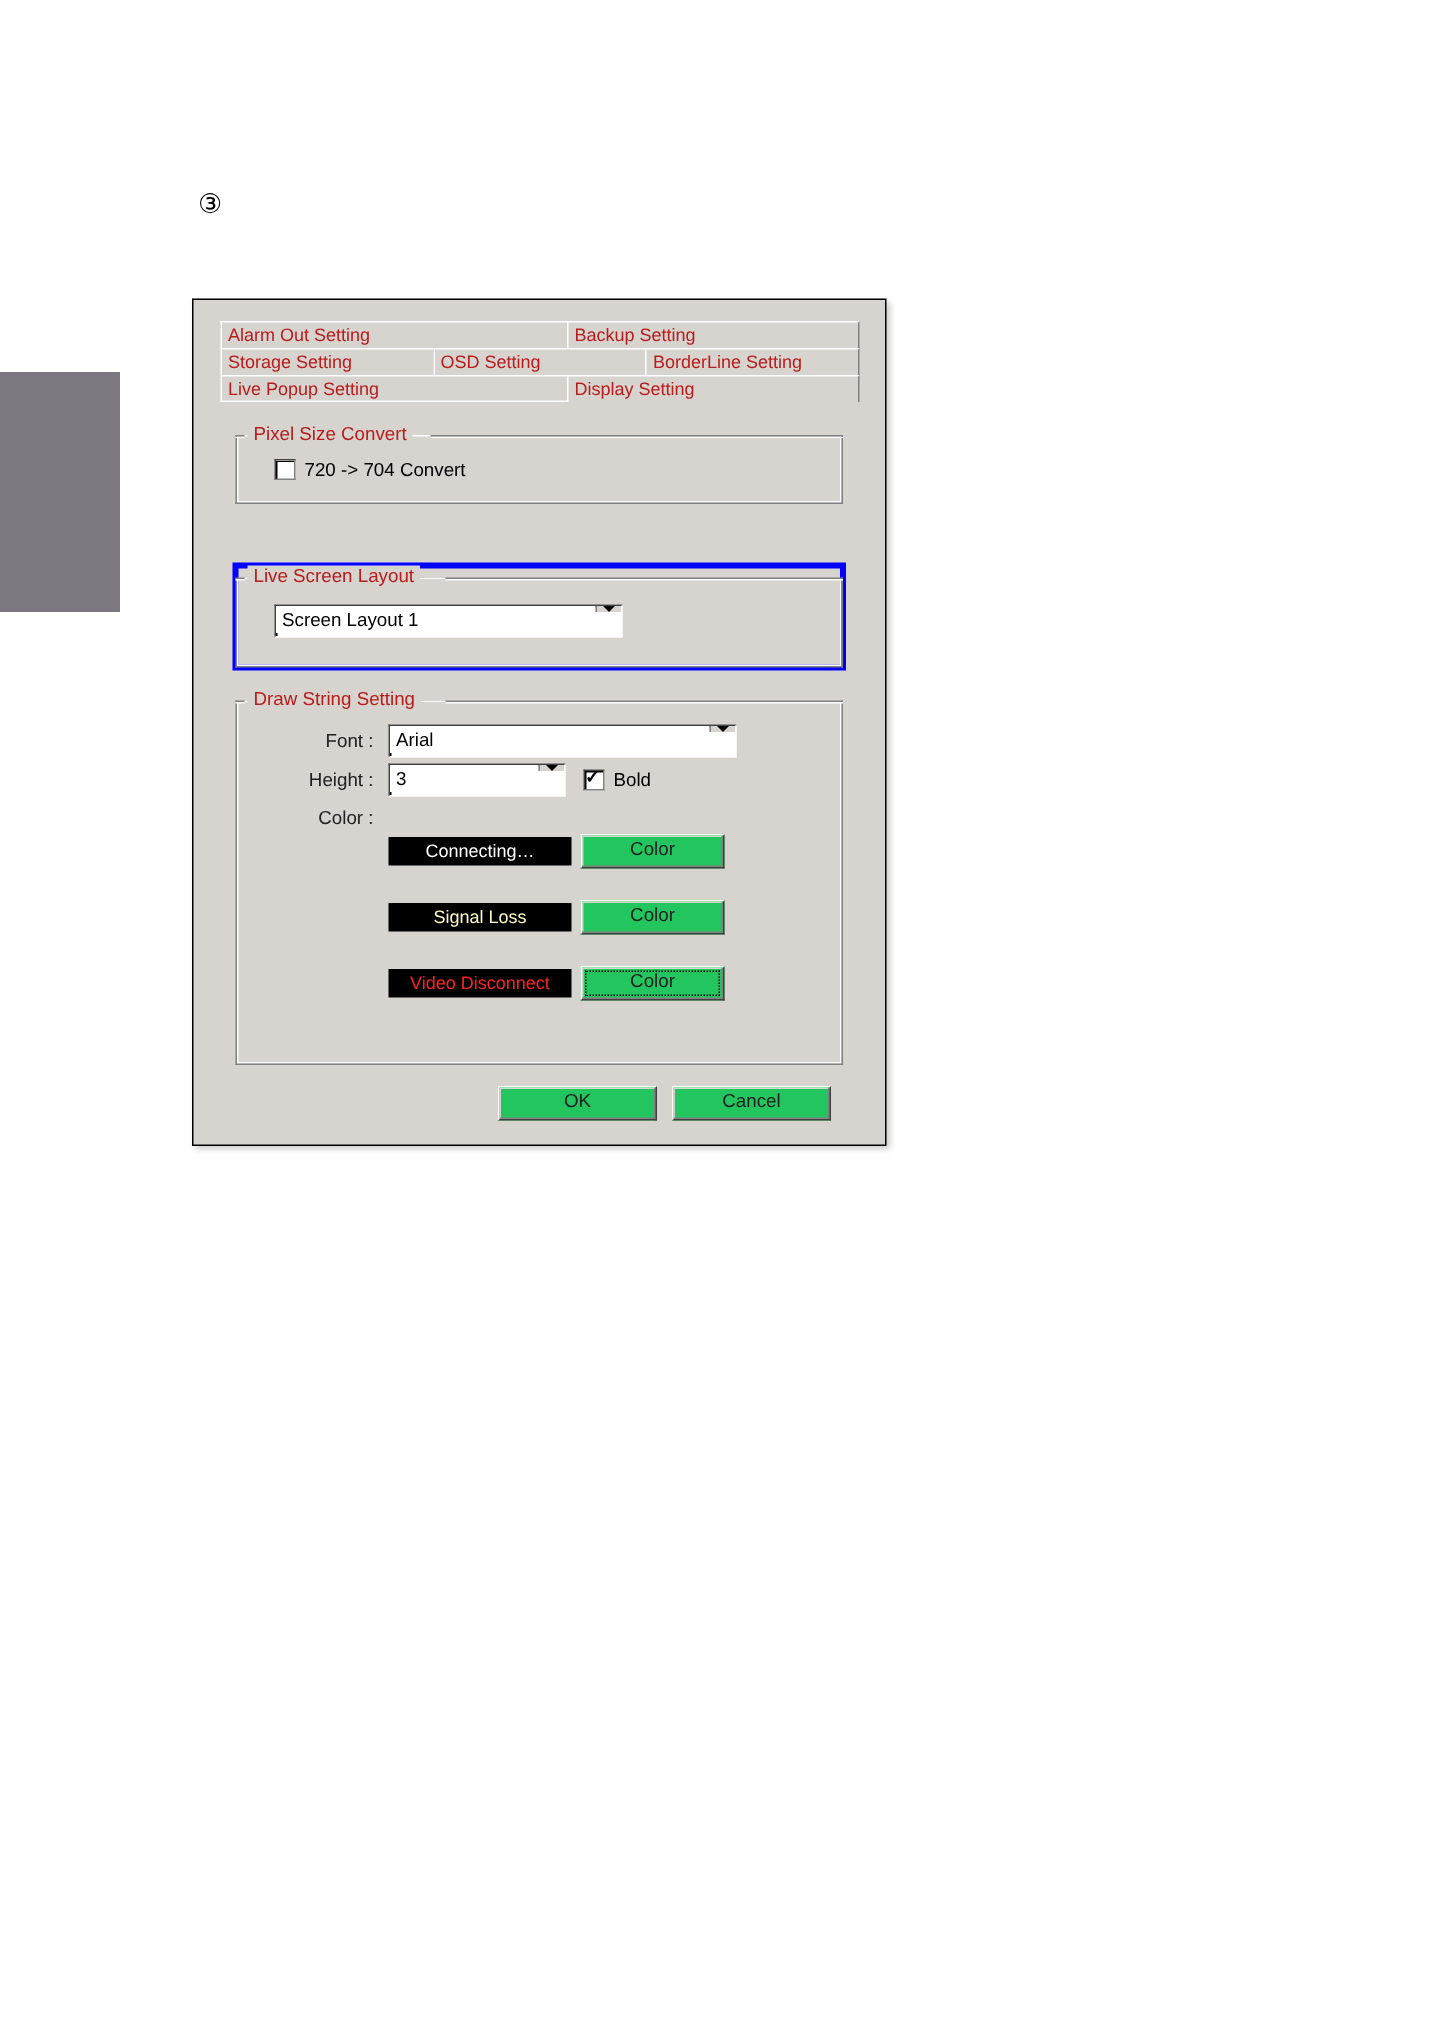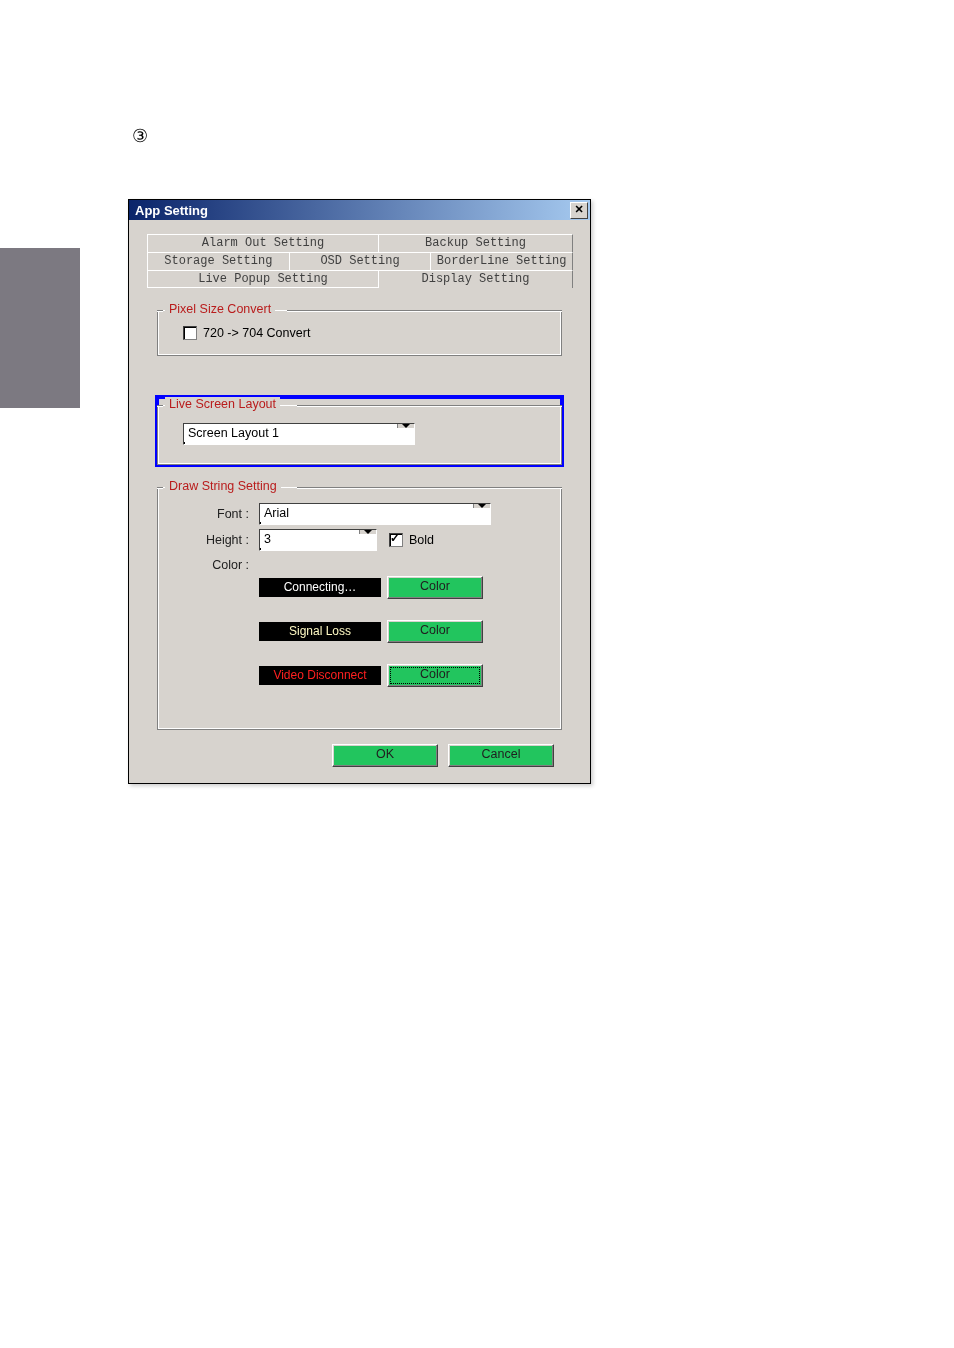--- a/index.html
+++ b/index.html
@@ -82,27 +82,26 @@
   .tabrow.row3 { top: 36px; }
   .tab {
     flex: 1;
     border: 1px solid #808080;
     border-top-color: #fff;
     border-left-color: #fff;
     border-bottom: none;
     background: #d7d3ce;
     font-size: 12px;
     line-height: 16px;
-    text-align: center;
+    text-align: left;
     margin-right: -1px;
     cursor: pointer;
-    color: #404040;
+    color: #b91c1c;
     white-space: nowrap;
     padding: 0 4px;
-    font-family: Liberation Mono, monospace;
   }
   .tab.active {
     background: #d7d3ce;
     position: relative;
     z-index: 2;
   }
   .tabpane-border {
     position: absolute;
     left: 0; right: 0; top: 53px;
     border-top: 1px solid #fff;
@@ -268,26 +267,20 @@
     padding: 8px 18px 0 0;
   }
 </style>
 </head>
 <body>
 
 <div class="page-marker">③</div>
 <div class="side-tab"></div>
 
 <div class="dialog">
-  <div class="titlebar">
-    <span>App Setting</span>
-    <div class="close">
-      <span>✕</span>
-    </div>
-  </div>
 
   <div class="dialog-body">
 
     <div class="tabstrip">
       <div class="tabrow row1">
         <div class="tab" style="flex:1.2">Alarm Out Setting</div>
         <div class="tab" style="flex:1">Backup Setting</div>
       </div>
       <div class="tabrow row3">
         <div class="tab" style="flex:1.2">Live Popup Setting</div>

